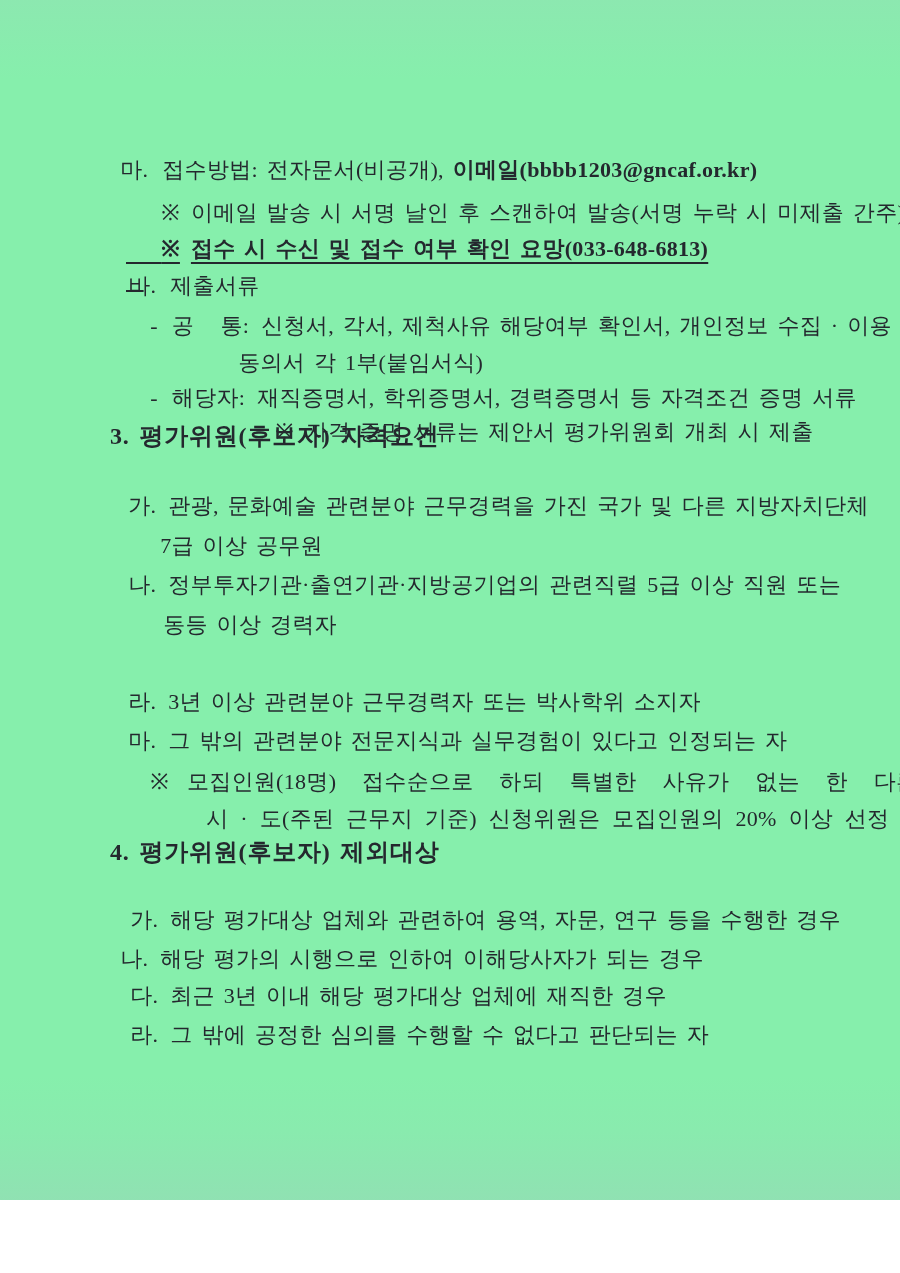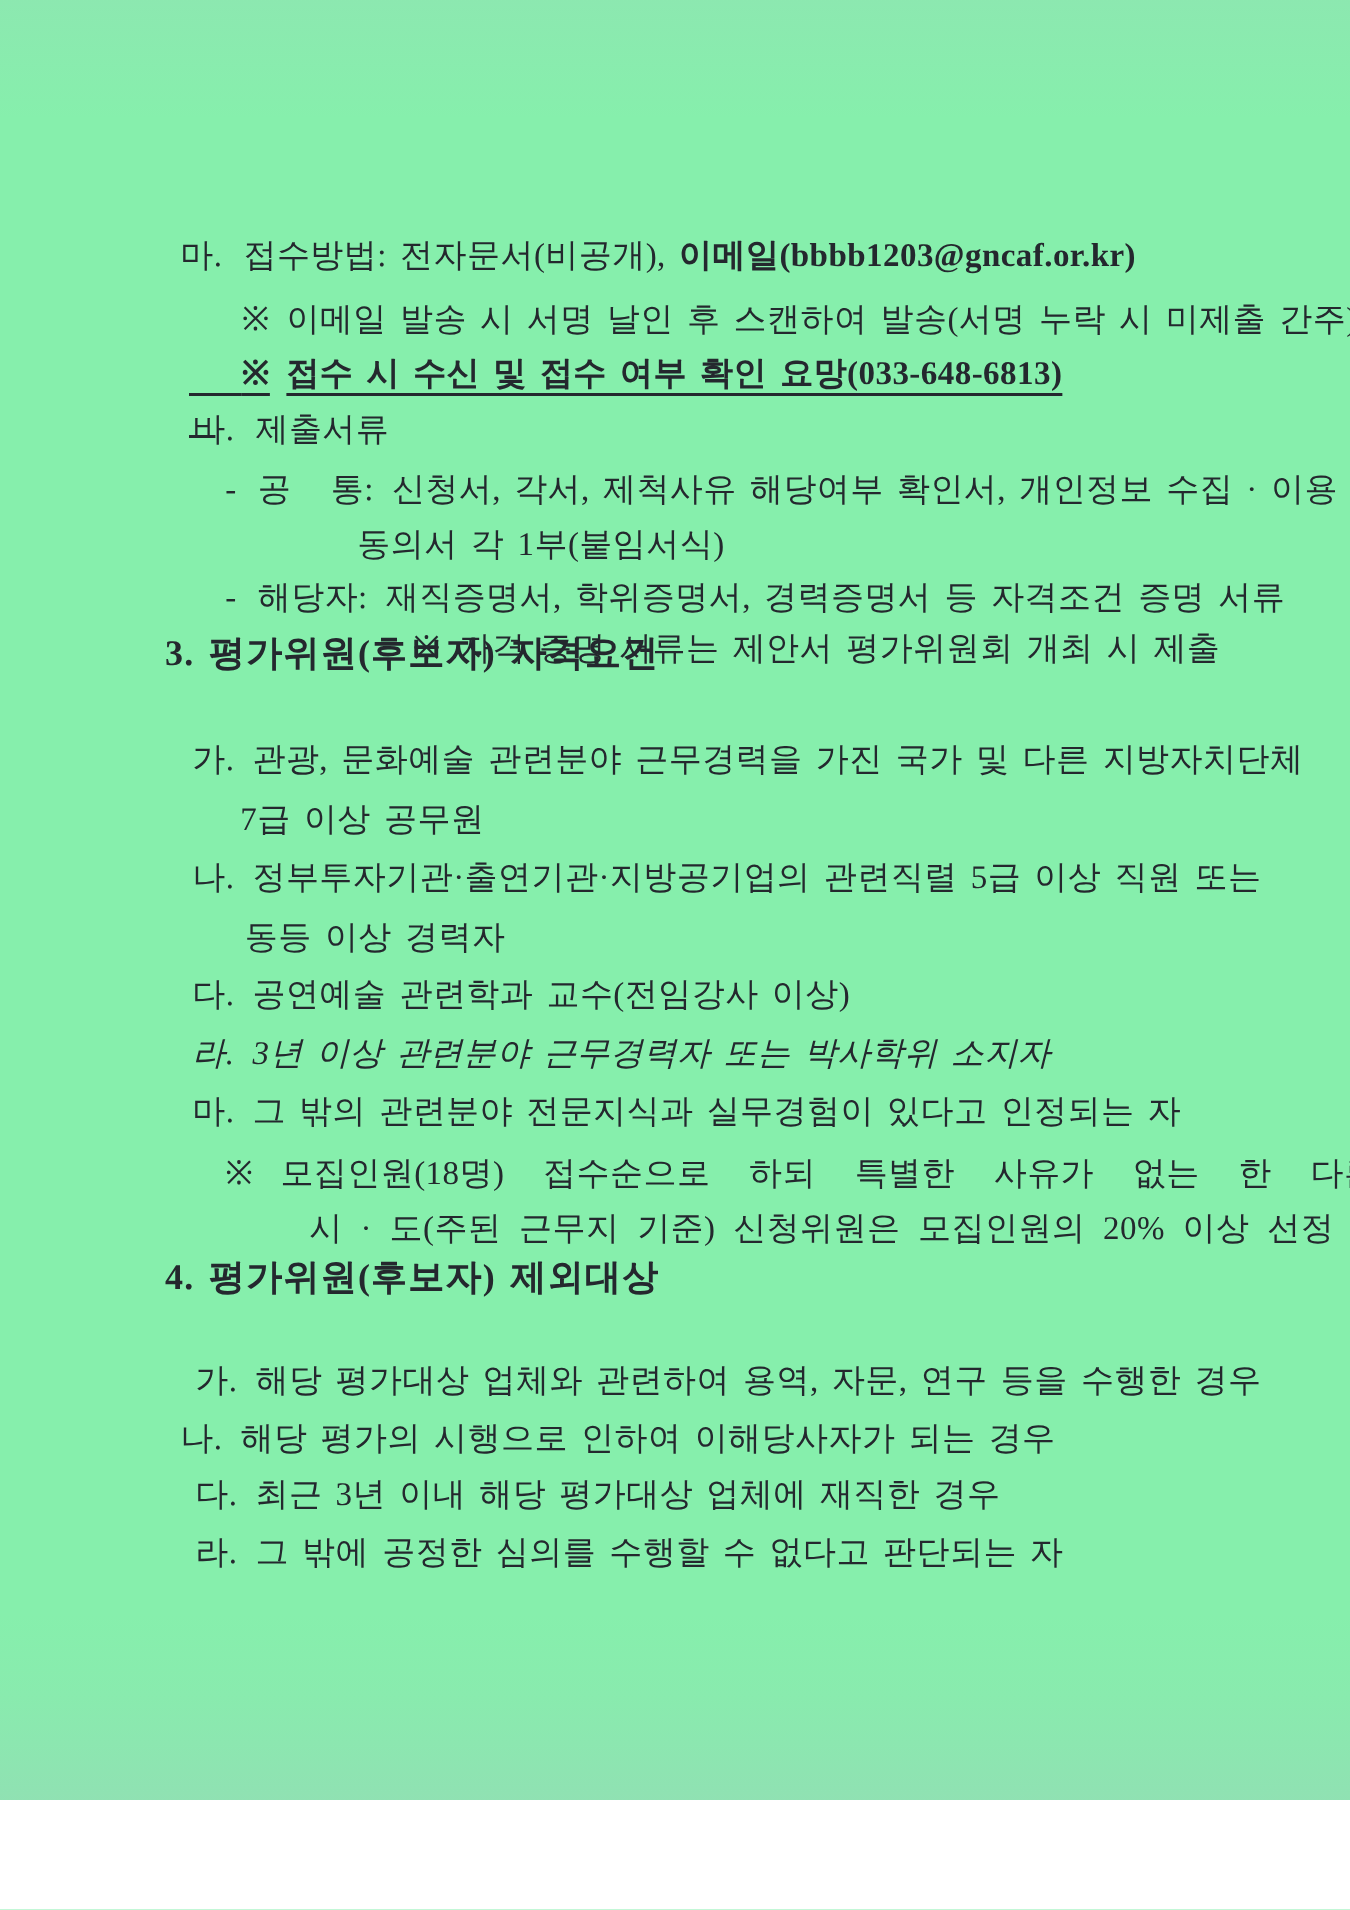--- a/index.html
+++ b/index.html
@@ -98,25 +98,22 @@
     <span>7급 이상 공무원</span>
   </div>
 
   <div class="row" style="left:93px; top:543px;">
     <span class="g12">나.</span><span>정부투자기관·출연기관·지방공기업의 관련직렬 5급 이상 직원 또는</span>
   </div>
   <div class="row" style="left:128px; top:583px;">
     <span>동등 이상 경력자</span>
   </div>
 
-  <div class="row" style="left:93px; top:621px;">
-    <span class="g12">다.</span><span>공연예술 관련학과 교수(전임강사 이상)</span>
-  </div>
 
-  <div class="row" style="left:93px; top:660px;font-style:italic;">
+  <div class="row" style="left:93px; top:660px;">
     <span class="g12">라.</span><span>3년 이상 관련분야 근무경력자 또는 박사학위 소지자</span>
   </div>
 
   <div class="row" style="left:93px; top:699px;">
     <span class="g12">마.</span><span>그 밖의 관련분야 전문지식과 실무경험이 있다고 인정되는 자</span>
   </div>
 
   <div class="row" style="left:115px; top:740px;">
     <span class="g18">※</span><span class="ws20">모집인원(18명) 접수순으로 하되 특별한 사유가 없는 한 다른</span>
   </div>

